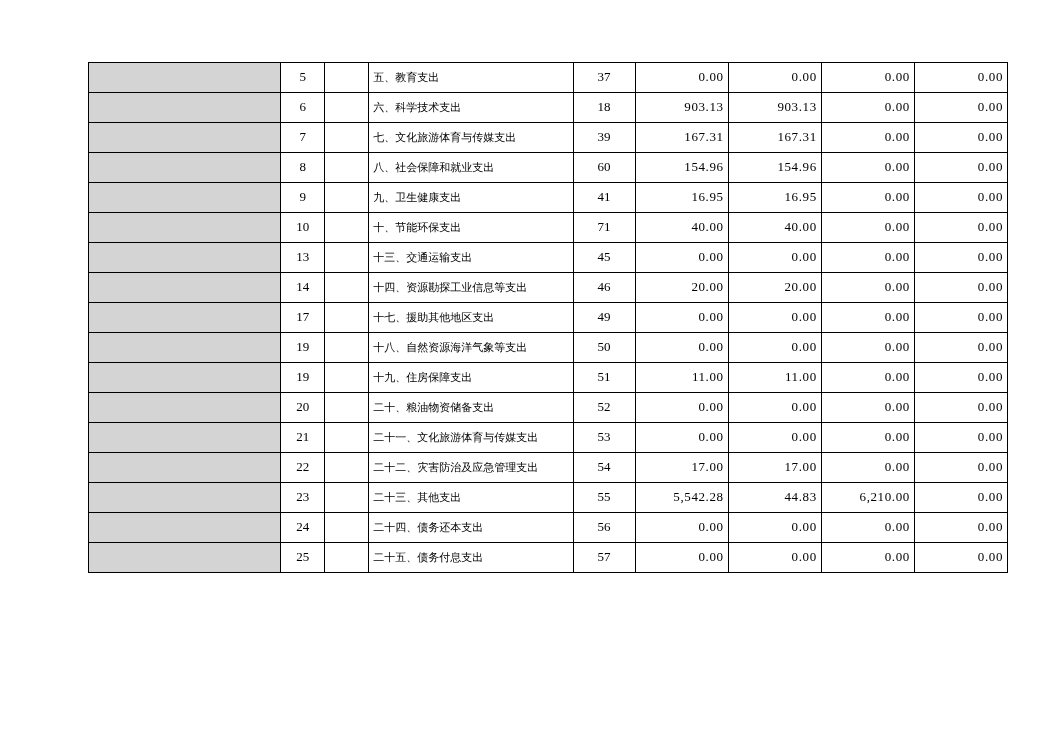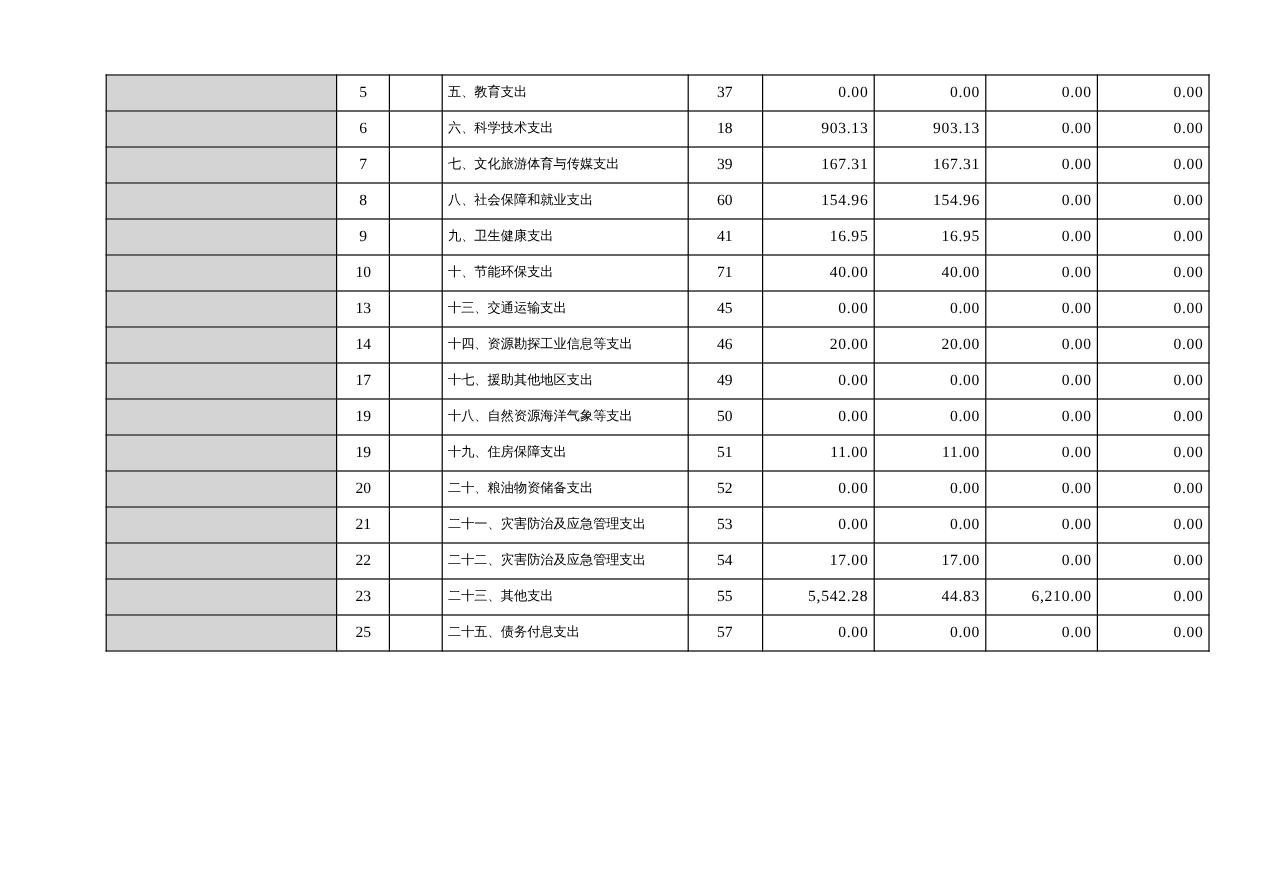--- a/index.html
+++ b/index.html
@@ -215,21 +215,21 @@
             <td class="num-cell">52</td>
             <td class="value-cell">0.00</td>
             <td class="value-cell">0.00</td>
             <td class="value-cell">0.00</td>
             <td class="value-cell">0.00</td>
           </tr>
           <tr>
             <td class="shade"></td>
             <td class="num-cell">21</td>
             <td></td>
-            <td class="item-cell">二十一、灾害防治及应急管理支出</td>
+            <td class="item-cell">二十一、文化旅游体育与传媒支出</td>
             <td class="num-cell">53</td>
             <td class="value-cell">0.00</td>
             <td class="value-cell">0.00</td>
             <td class="value-cell">0.00</td>
             <td class="value-cell">0.00</td>
           </tr>
           <tr>
             <td class="shade"></td>
             <td class="num-cell">22</td>
             <td></td>
@@ -242,20 +242,31 @@
           </tr>
           <tr>
             <td class="shade"></td>
             <td class="num-cell">23</td>
             <td></td>
             <td class="item-cell">二十三、其他支出</td>
             <td class="num-cell">55</td>
             <td class="value-cell">5,542.28</td>
             <td class="value-cell">44.83</td>
             <td class="value-cell">6,210.00</td>
+            <td class="value-cell">0.00</td>
+          </tr>
+          <tr>
+            <td class="shade"></td>
+            <td class="num-cell">24</td>
+            <td></td>
+            <td class="item-cell">二十四、债务还本支出</td>
+            <td class="num-cell">56</td>
+            <td class="value-cell">0.00</td>
+            <td class="value-cell">0.00</td>
+            <td class="value-cell">0.00</td>
             <td class="value-cell">0.00</td>
           </tr>
           <tr>
             <td class="shade"></td>
             <td class="num-cell">25</td>
             <td></td>
             <td class="item-cell">二十五、债务付息支出</td>
             <td class="num-cell">57</td>
             <td class="value-cell">0.00</td>
             <td class="value-cell">0.00</td>

